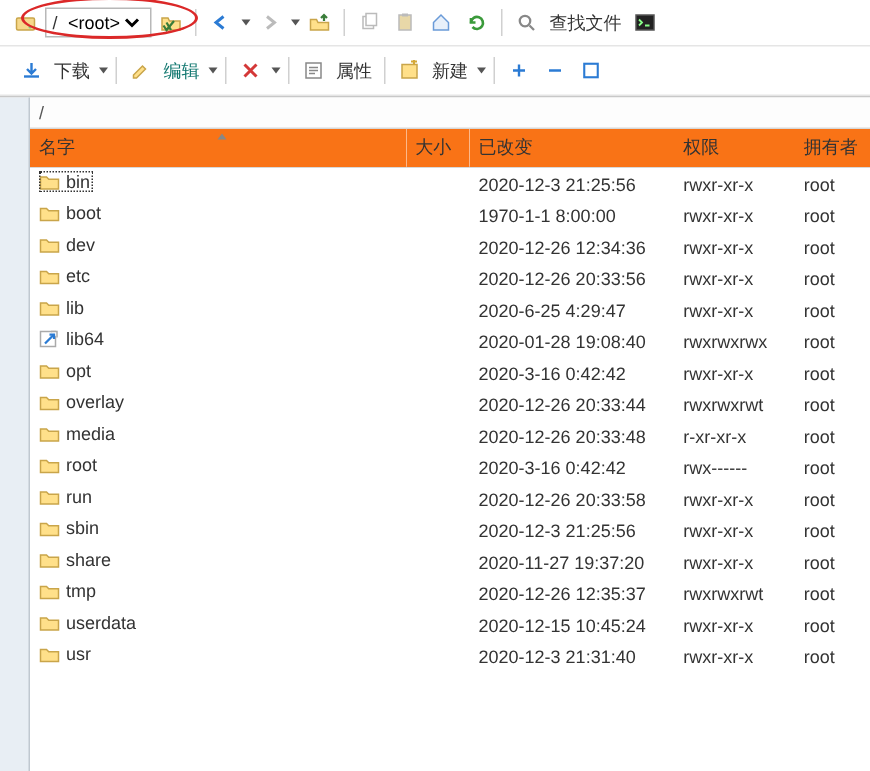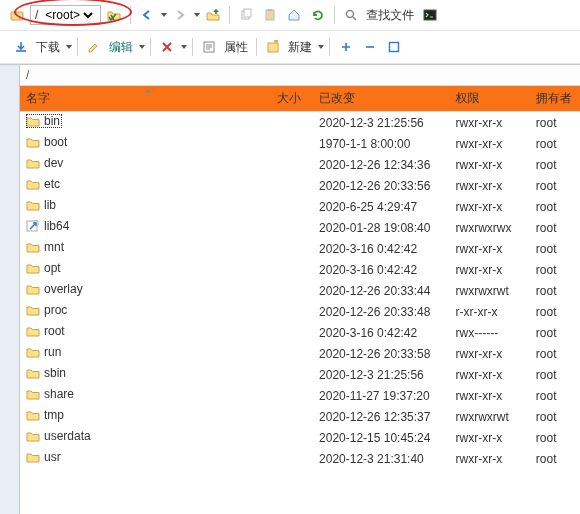--- a/index.html
+++ b/index.html
@@ -291,34 +291,20 @@
               <td>rwxrwxrwx</td>
               <td>root</td>
             </tr>
             <tr>
               <td><span class="fname">
                   <span>
                     <svg width="14" height="14">
                       <path d="M1 4 h4 l1.5 1.5 H13 V12 H1 Z" fill="#ffe08a" stroke="#c9a54a"></path>
                     </svg>
                   </span>
-                  <span>mnt</span>
-                </span></td>
-              <td style="text-align:right"></td>
-              <td>2020-3-16 0:42:42</td>
-              <td>rwxr-xr-x</td>
-              <td>root</td>
-            </tr>
-            <tr>
-              <td><span class="fname">
-                  <span>
-                    <svg width="14" height="14">
-                      <path d="M1 4 h4 l1.5 1.5 H13 V12 H1 Z" fill="#ffe08a" stroke="#c9a54a"></path>
-                    </svg>
-                  </span>
                   <span>opt</span>
                 </span></td>
               <td style="text-align:right"></td>
               <td>2020-3-16 0:42:42</td>
               <td>rwxr-xr-x</td>
               <td>root</td>
             </tr>
             <tr>
               <td><span class="fname">
                   <span>
@@ -333,21 +319,21 @@
               <td>rwxrwxrwt</td>
               <td>root</td>
             </tr>
             <tr>
               <td><span class="fname">
                   <span>
                     <svg width="14" height="14">
                       <path d="M1 4 h4 l1.5 1.5 H13 V12 H1 Z" fill="#ffe08a" stroke="#c9a54a"></path>
                     </svg>
                   </span>
-                  <span>proc</span>
+                  <span>media</span>
                 </span></td>
               <td style="text-align:right"></td>
               <td>2020-12-26 20:33:48</td>
               <td>r-xr-xr-x</td>
               <td>root</td>
             </tr>
             <tr>
               <td><span class="fname">
                   <span>
                     <svg width="14" height="14">

